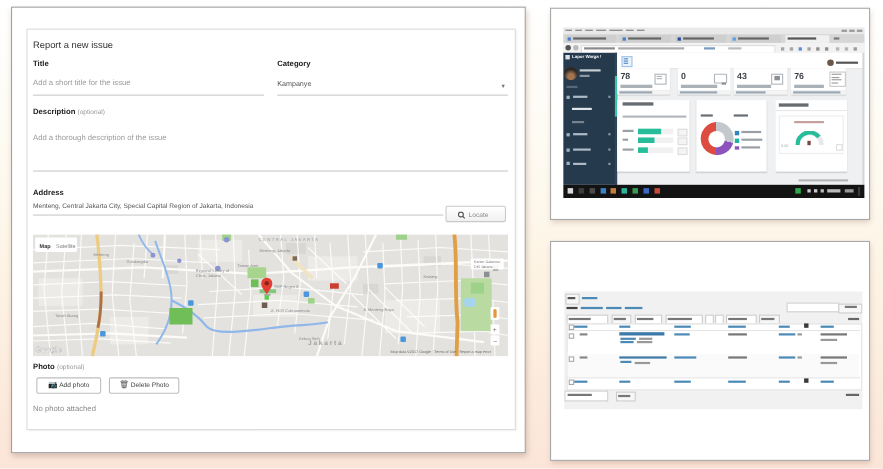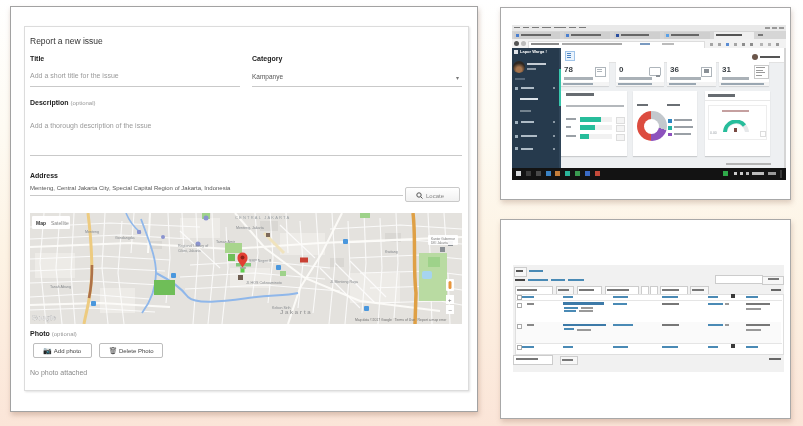--- a/index.html
+++ b/index.html
@@ -281,22 +281,22 @@
   <div class="ln" style="left:55px;top:32px;width:4px;height:1px;background:#4a84c4"></div>
   <div class="a" style="left:240px;top:29px;width:6px;height:6px;border-radius:50%;background:#6b564a"></div>
   <div class="ln" style="left:248px;top:31px;width:20px;height:2px;background:#555"></div>
 
   <div class="a" style="left:49px;top:37px;width:48px;height:20px;background:#fff;box-shadow:0 1px 1px rgba(0,0,0,.15)"></div>
   <div class="a" style="left:104px;top:37px;width:48px;height:20px;background:#fff;box-shadow:0 1px 1px rgba(0,0,0,.15)"></div>
   <div class="a" style="left:155px;top:37px;width:49px;height:20px;background:#fff;box-shadow:0 1px 1px rgba(0,0,0,.15)"></div>
   <div class="a" style="left:207px;top:37px;width:50px;height:20px;background:#fff;box-shadow:0 1px 1px rgba(0,0,0,.15)"></div>
   <div class="a" style="left:52px;top:40px;font-size:8px;font-weight:bold;color:#3a3f44">78</div>
   <div class="a" style="left:107px;top:40px;font-size:8px;font-weight:bold;color:#3a3f44">0</div>
-  <div class="a" style="left:158px;top:40px;font-size:8px;font-weight:bold;color:#3a3f44">36</div>
-  <div class="a" style="left:210px;top:40px;font-size:8px;font-weight:bold;color:#3a3f44">31</div>
+  <div class="a" style="left:158px;top:40px;font-size:8px;font-weight:bold;color:#3a3f44">43</div>
+  <div class="a" style="left:210px;top:40px;font-size:8px;font-weight:bold;color:#3a3f44">76</div>
   <div class="a" style="left:83px;top:42px;width:9px;height:8px;border:1px solid #aeb5bb"></div>
   <div class="ln" style="left:85px;top:44px;width:5px;height:1px;background:#aeb5bb"></div>
   <div class="ln" style="left:85px;top:46px;width:5px;height:1px;background:#aeb5bb"></div>
   <div class="a" style="left:137px;top:42px;width:10px;height:7px;border:1px solid #aeb5bb;border-radius:1px"></div>
   <div class="ln" style="left:144px;top:50px;width:4px;height:2px;background:#8a9096"></div>
   <div class="a" style="left:189px;top:42px;width:9px;height:8px;border:1px solid #aeb5bb"></div>
   <div class="ln" style="left:192px;top:44px;width:5px;height:4px;background:#8a9096"></div>
   <div class="ln" style="left:52px;top:52px;width:29px;height:2.5px;background:#aab1b7"></div>
   <div class="ln" style="left:107px;top:52px;width:33px;height:2.5px;background:#aab1b7"></div>
   <div class="ln" style="left:158px;top:52px;width:31px;height:2.5px;background:#aab1b7"></div>

